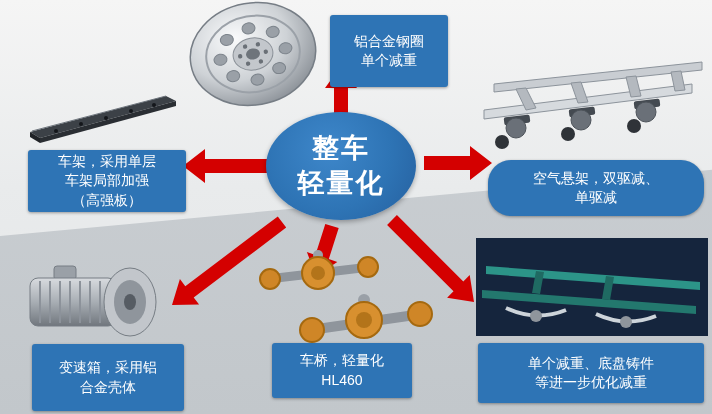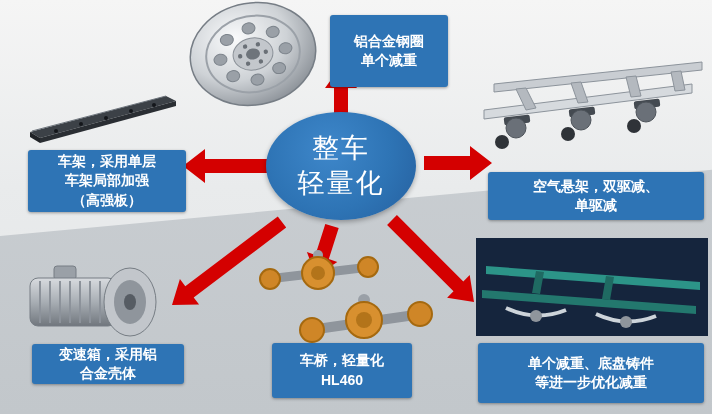--- a/index.html
+++ b/index.html
@@ -16,36 +16,36 @@
 
   .img { position:absolute; }
   .img svg { display:block; width:100%; height:100%; }
   .wheel   { left:183px; top:0;     width:140px; height:108px; }
   .frame   { left:26px;  top:90px;  width:152px; height:58px;  }
   .susp    { left:476px; top:50px;  width:234px; height:112px; }
   .gearbox { left:24px;  top:248px; width:140px; height:96px;  }
   .axle    { left:252px; top:242px; width:184px; height:106px; }
   .springs { left:476px; top:238px; width:232px; height:98px;  }
 
-  .box { position:absolute; background:#2e74b5; color:#ffffff; font-weight:bold;
+  .box { position:absolute; background:#2e74b5; color:#ffffff; font-weight:normal;
          font-size:14px; line-height:1.38; text-align:center; display:flex;
          flex-direction:column; justify-content:center; padding:5px 8px;
          border-radius:3px; box-shadow:0 1px 3px rgba(0,0,0,.35); }
   .box-wheel   { left:330px; top:15px;  width:118px; height:72px; }
   .box-frame   { left:28px;  top:150px; width:158px; height:62px; }
-  .box-susp    { left:488px; top:172px; width:216px; height:48px; }
-  .box-gearbox { left:32px;  top:344px; width:152px; height:40px; }
+  .box-susp    { left:488px; top:160px; width:216px; height:56px;border-radius:23px; }
+  .box-gearbox { left:32px;  top:344px; width:152px; height:67px; }
   .box-axle    { left:272px; top:343px; width:140px; height:55px;text-align:center; }
   .box-springs { left:478px; top:343px; width:226px; height:60px; }
 
   .center-ellipse { position:absolute; left:266px; top:112px; width:150px; height:108px;
          border-radius:50%;
          background:radial-gradient(circle at 42% 35%, #3e87ca 0%, #2e74b5 55%, #255f9e 100%);
          display:flex; flex-direction:column; align-items:center; justify-content:center;
-         color:#ffffff; font-weight:normal; font-size:27px; line-height:1.3;
+         color:#ffffff; font-weight:bold; font-size:27px; line-height:1.3;
          letter-spacing:2px; box-shadow:0 2px 5px rgba(0,0,0,.3); }
 </style>
 </head>
 <body>
 
 <div class="stage">
   <div class="bg-lower"></div>
 
   <svg class="arrows" viewBox="0 0 712 414">
     <polygon points="334,118 334,88 325,88 341,66 357,88 348,88 348,118" fill="#d40000"></polygon>

